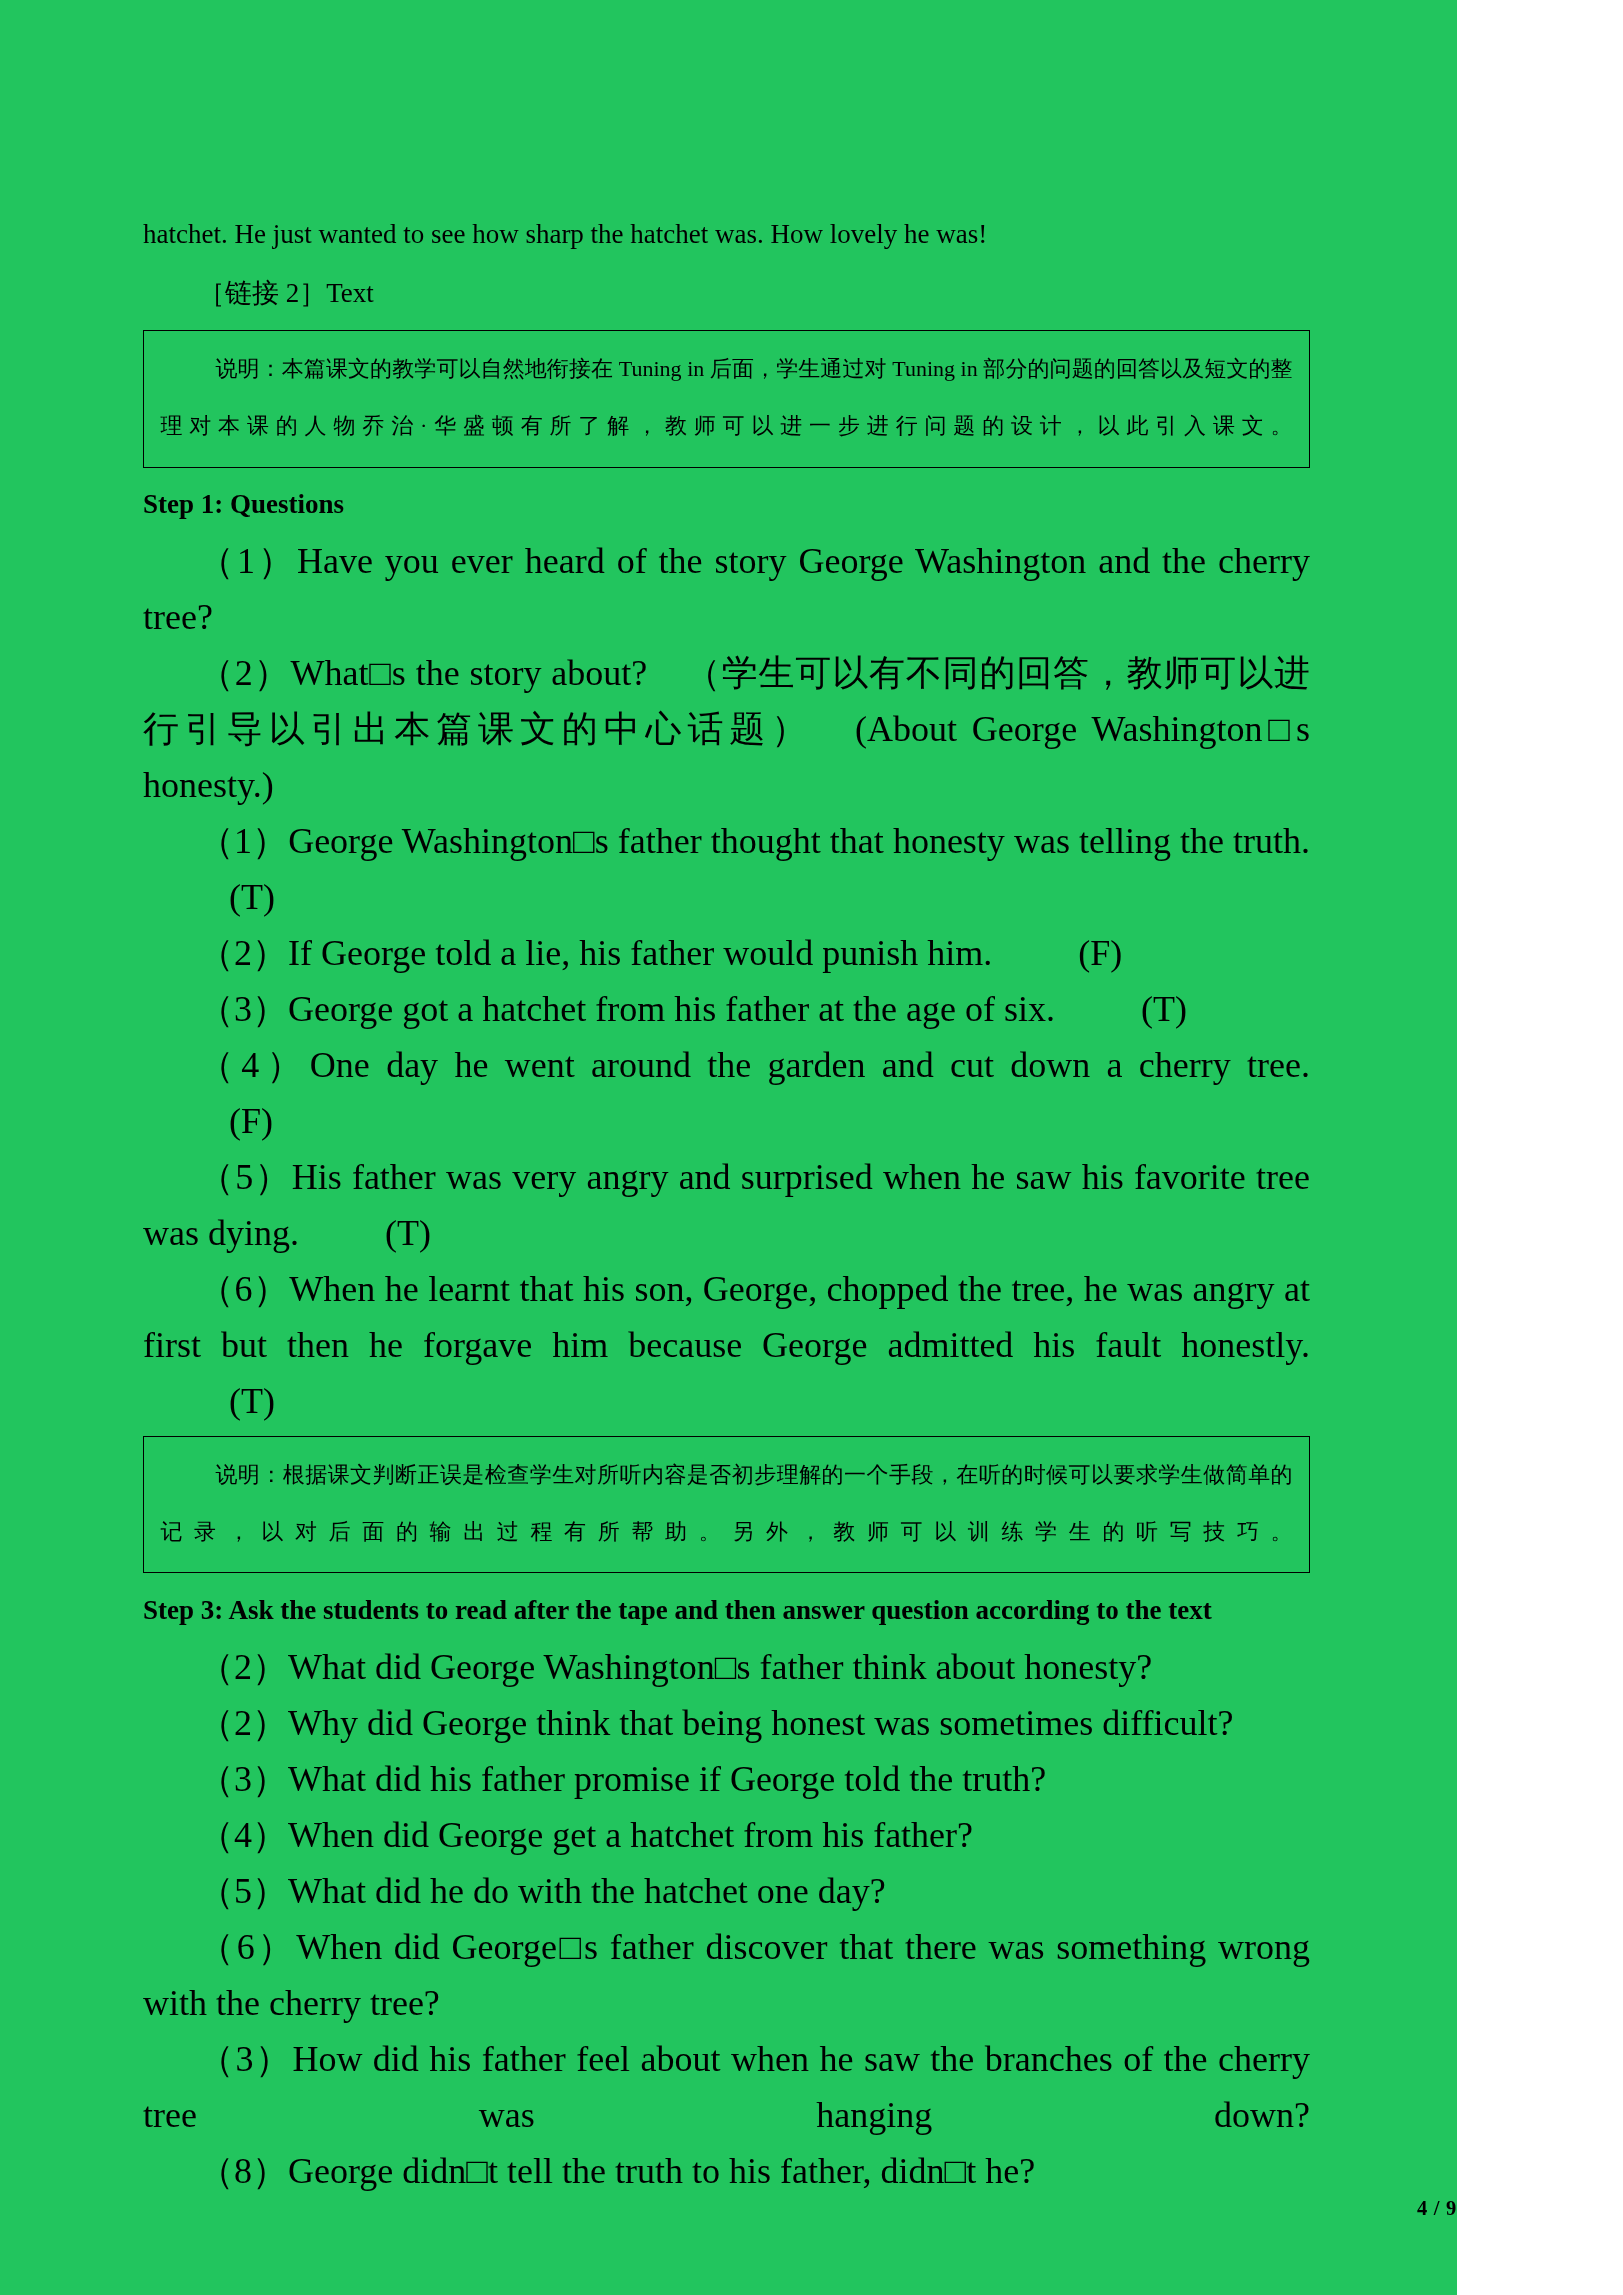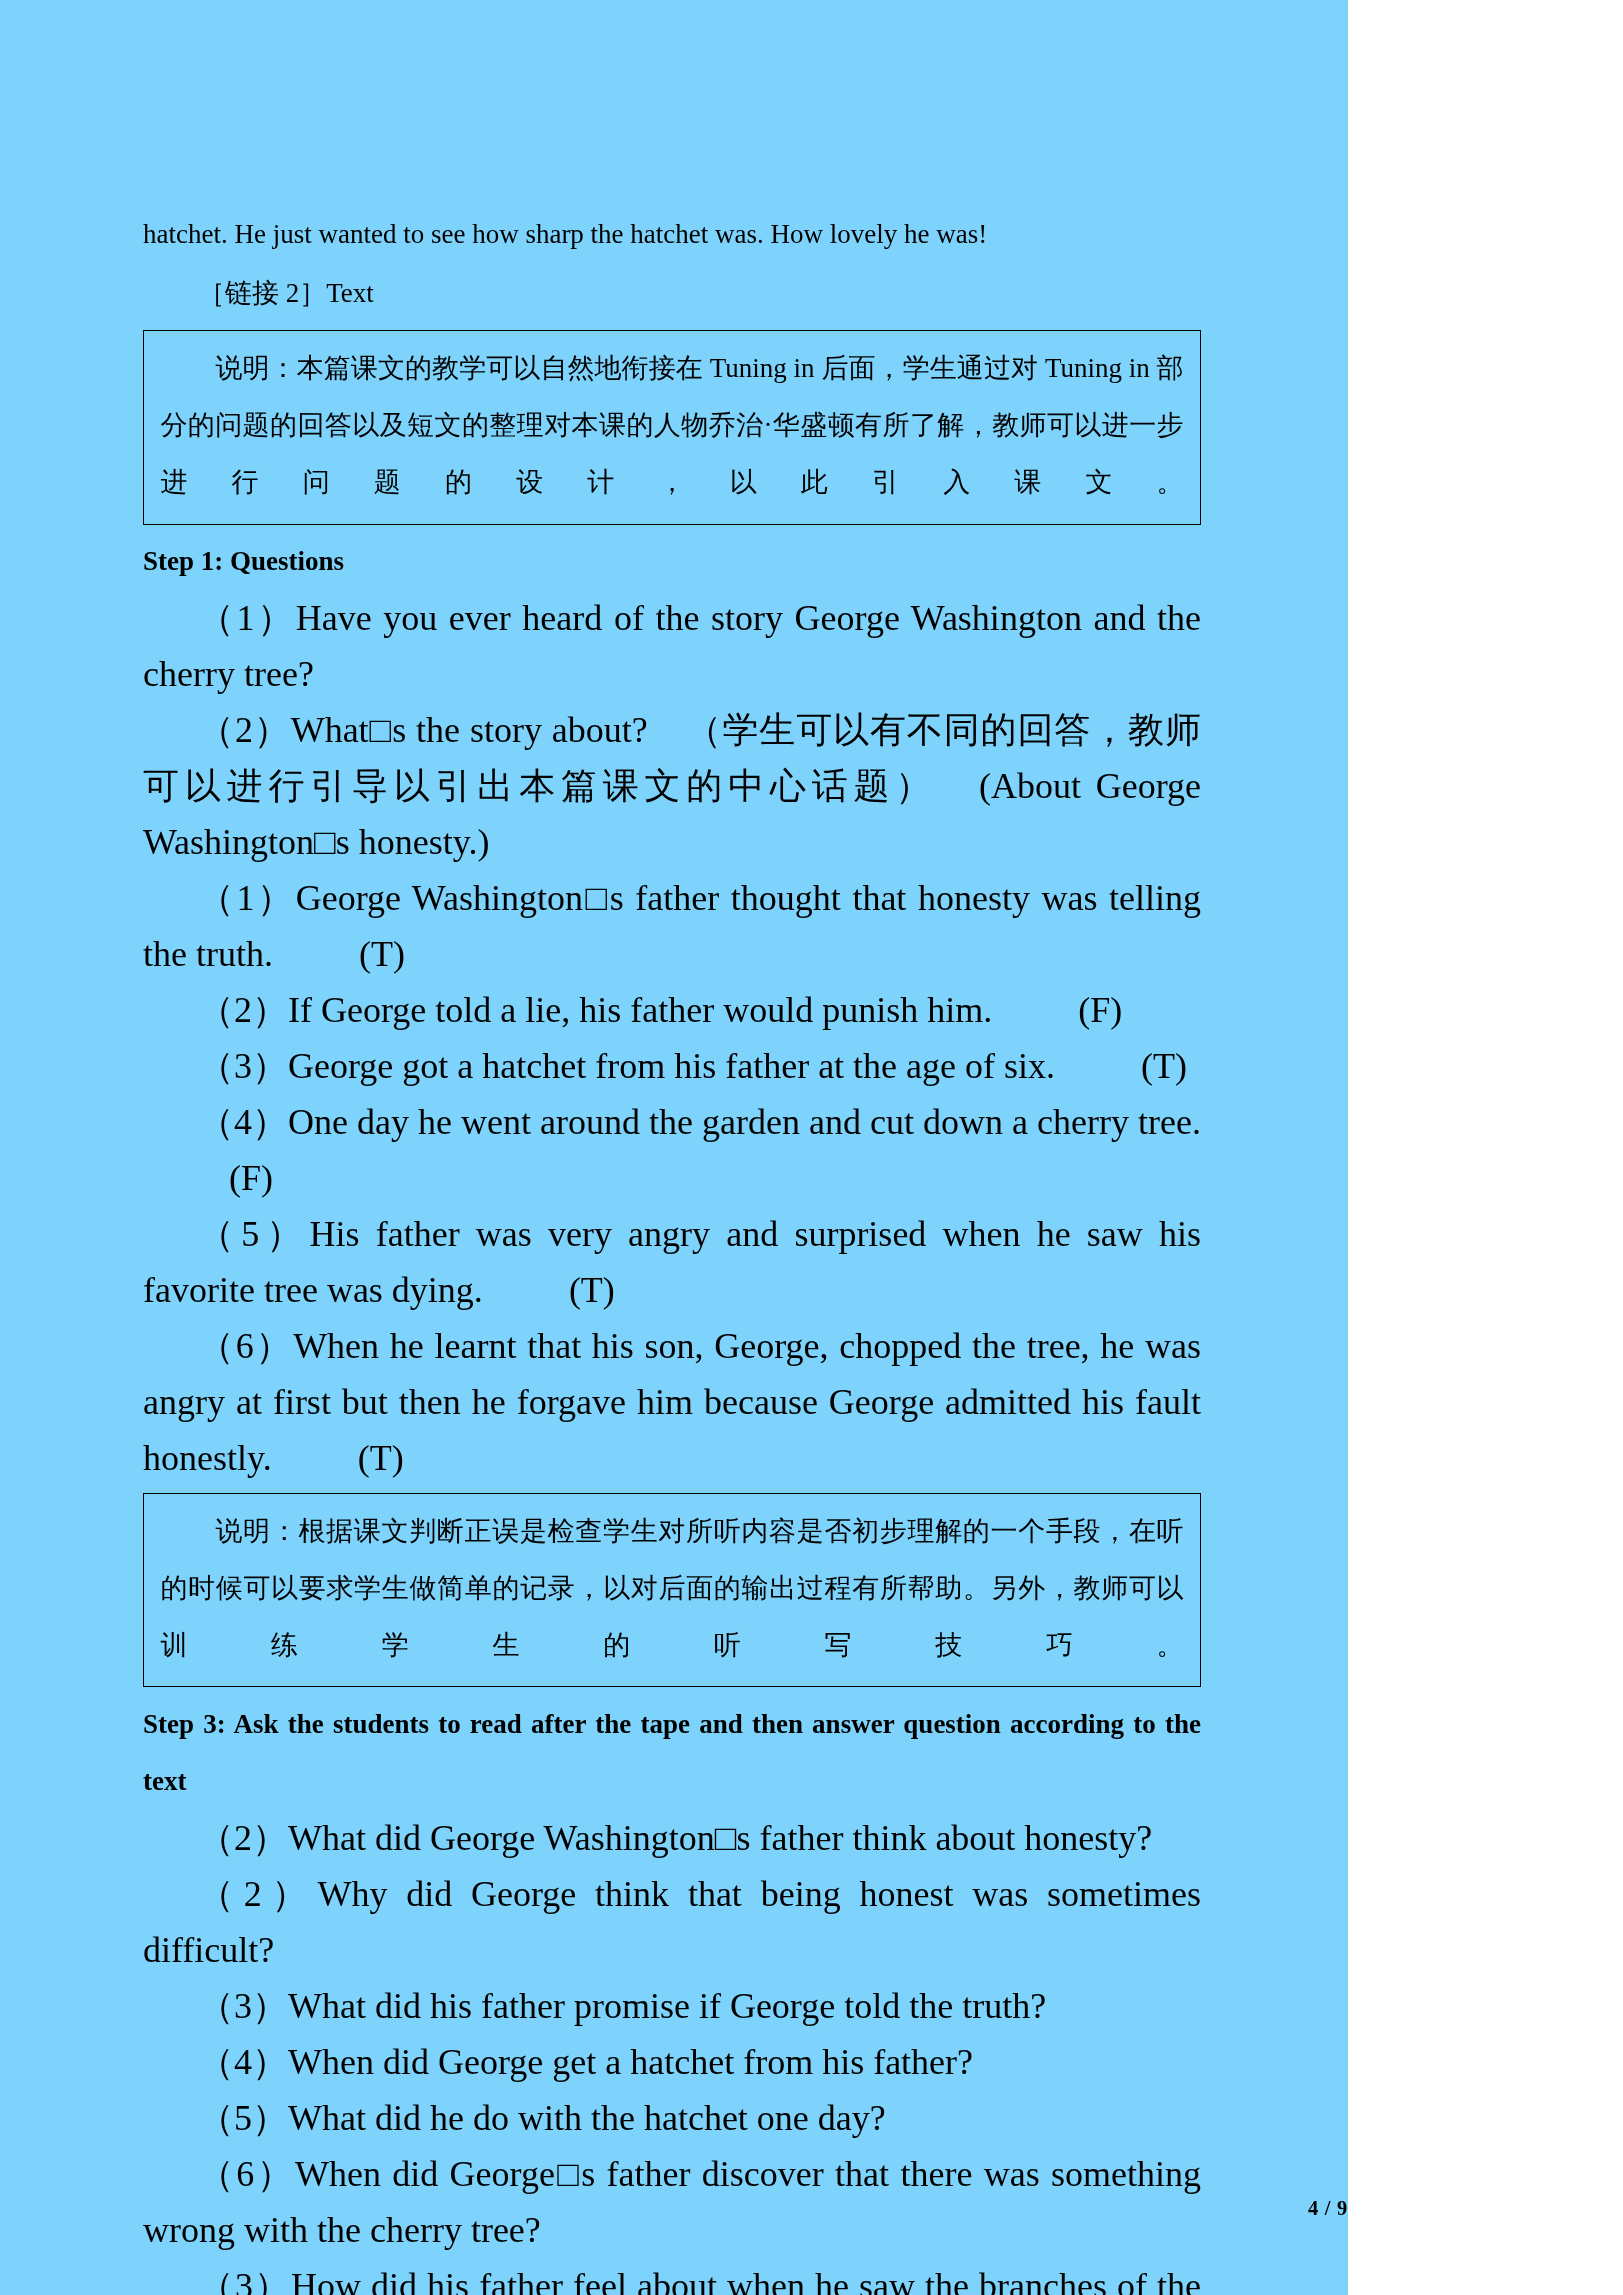--- a/index.html
+++ b/index.html
@@ -8,44 +8,44 @@
     background: #ffffff;
   }
   body {
     width: 1623px;
     font-family: "Liberation Serif", "DejaVu Serif", serif;
     color: #000000;
     -webkit-font-smoothing: antialiased;
   }
   .page {
     position: relative;
-    width: 1348px;
+    width: 1457px;
     height: 2295px;
     box-sizing: border-box;
     padding: 205px 147px 0 143px;
-    background: #7dd3fc;
+    background: #22c55e;
   }
   .line {
     font-size: 27px;
     line-height: 59px;
     text-align: justify;
     text-justify: inter-ideograph;
   }
   .indent {
     text-indent: 55px;
   }
   .note-box {
     border: 1.4px solid #000000;
     box-sizing: border-box;
     padding: 9.5px 16.4px 12.3px 16.4px;
     margin: 6.8px 0 8.2px 0;
   }
   .note-box .line {
     line-height: 57px;
-    font-size: 27px;
+    font-size: 22px;
   }
   .cn {
     font-family: "Liberation Serif", "DejaVu Serif", serif;
   }
   .q-line {
     font-size: 36px;
     line-height: 56px;
     text-indent: 55px;
     text-align: justify;
     text-justify: inter-ideograph;

